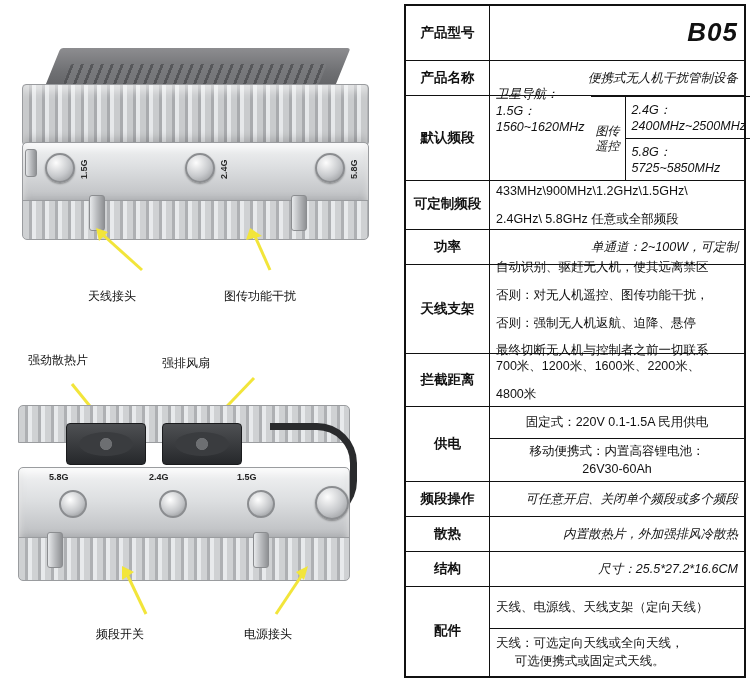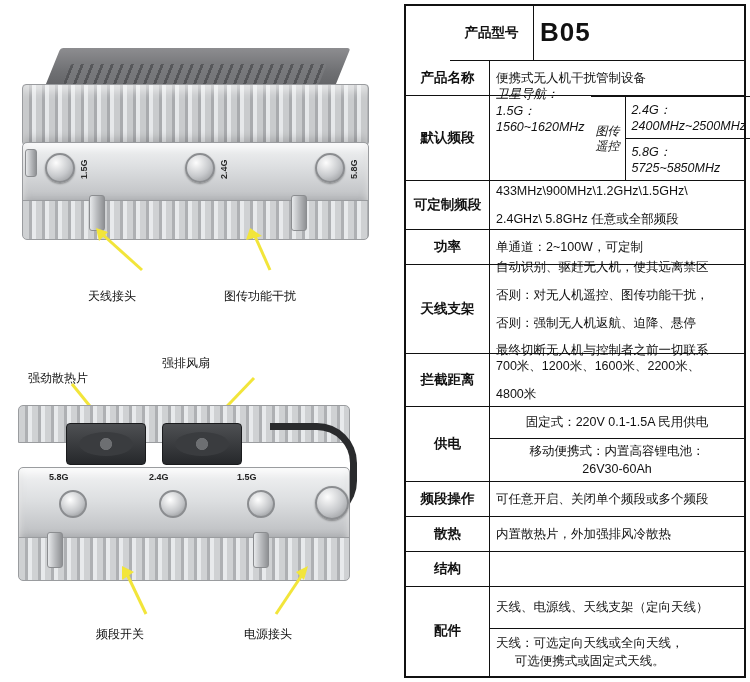--- a/index.html
+++ b/index.html
@@ -137,21 +137,21 @@
     box-sizing:border-box;
   }
   .val{
     flex:1;
     display:flex;align-items:center;
     padding:3px 6px;
     font-size:12.5px;
     line-height:1.45;
     box-sizing:border-box;
   }
-  .val.center{justify-content:flex-start;text-align:center;}
+  .val.center{justify-content:flex-end;text-align:center;font-style:italic;}
   .val.col{flex-direction:column;align-items:stretch;justify-content:center;padding:0;}
   .val .line{padding:3px 6px;text-align:center;}
   .val .line + .line{border-top:1.2px solid #111;}
   .model{font-size:26px;font-weight:bold;letter-spacing:1px;}
 
   
   .freqwrap{flex:1;display:flex;flex-direction:row;font-style:italic;}
   .freqline{padding:3px 6px;font-size:12.5px;}
   .freqsplit{display:flex;border-top:1.2px solid #111;}
   .freqsplit-lab{
@@ -194,21 +194,21 @@
       <line x1="52" y1="42" x2="12" y2="6" stroke="#f2e53a" stroke-width="3"></line>
       <polygon points="6,0 18,4 9,13" fill="#f2e53a"></polygon>
     </svg>
     <svg class="arrow" style="left:236px;top:228px;" width="60" height="48">
       <line x1="34" y1="42" x2="18" y2="6" stroke="#f2e53a" stroke-width="3"></line>
       <polygon points="14,0 26,8 10,12" fill="#f2e53a"></polygon>
     </svg>
     <div class="callout" style="left:88px;top:288px;">天线接头</div>
     <div class="callout" style="left:224px;top:288px;">图传功能干扰</div>
 
-    <div class="callout" style="left:28px;top:370px;">强劲散热片</div>
+    <div class="callout" style="left:28px;top:352px;">强劲散热片</div>
     <div class="callout" style="left:162px;top:355px;">强排风扇</div>
     <svg class="arrow" style="left:66px;top:380px;" width="48" height="50">
       <line x1="6" y1="4" x2="40" y2="46" stroke="#f2e53a" stroke-width="3"></line>
       <polygon points="44,50 30,46 38,36" fill="#f2e53a"></polygon>
     </svg>
     <svg class="arrow" style="left:196px;top:374px;" width="64" height="58">
       <line x1="58" y1="4" x2="14" y2="50" stroke="#f2e53a" stroke-width="3"></line>
       <polygon points="8,55 14,40 24,48" fill="#f2e53a"></polygon>
     </svg>
 
@@ -241,21 +241,21 @@
     <svg class="arrow" style="left:258px;top:566px;" width="54" height="52">
       <line x1="18" y1="48" x2="46" y2="6" stroke="#f2e53a" stroke-width="3"></line>
       <polygon points="50,0 46,14 38,6" fill="#f2e53a"></polygon>
     </svg>
     <div class="callout" style="left:96px;top:626px;">频段开关</div>
     <div class="callout" style="left:244px;top:626px;">电源接头</div>
   </div>
 
   <div class="spec">
 
-    <div class="row" style="height:54px;margin-left:44px;">
+    <div class="row" style="height:54px;">
       <div class="lab">产品型号</div>
       <div class="val center">
         <span class="model">B05</span>
       </div>
     </div>
 
     <div class="row" style="height:34px;">
       <div class="lab">产品名称</div>
       <div class="val center">便携式无人机干扰管制设备</div>
     </div>
@@ -272,21 +272,21 @@
           <div class="freqsplit-vals">
             <div class="fl" style="flex:1;display:flex;align-items:center;">2.4G：2400MHz~2500MHz</div>
             <div class="fl" style="flex:1;display:flex;align-items:center;">5.8G：5725~5850MHz</div>
           </div>
         </div>
       </div>
     </div>
 
     <div class="row" style="height:48px;">
       <div class="lab">
-        <span style="white-space:pre-line;">可定制频段</span>
+        <span style="white-space:pre-line;font-family:Liberation Mono, monospace;">可定制频段</span>
       </div>
       <div class="val col">
         <div class="multiline" style="padding:2px 6px;">
           <div>433MHz\900MHz\1.2GHz\1.5GHz\</div>
           <div>2.4GHz\ 5.8GHz 任意或全部频段</div>
         </div>
       </div>
     </div>
 
     <div class="row" style="height:34px;">
@@ -330,20 +330,21 @@
       <div class="val center">可任意开启、关闭单个频段或多个频段</div>
     </div>
 
     <div class="row" style="height:34px;">
       <div class="lab">散热</div>
       <div class="val center">内置散热片，外加强排风冷散热</div>
     </div>
 
     <div class="row" style="height:34px;">
       <div class="lab">结构</div>
+      <div class="val center">尺寸：25.5*27.2*16.6CM</div>
     </div>
 
     <div class="row" style="flex:1;">
       <div class="lab">配件</div>
       <div class="val col">
         <div class="line" style="flex:1;display:flex;align-items:center;">天线、电源线、天线支架（定向天线）</div>
         <div class="line" style="flex:1.2;display:flex;align-items:center;white-space:pre-line;">天线：可选定向天线或全向天线，
 可选便携式或固定式天线。</div>
       </div>
     </div>

